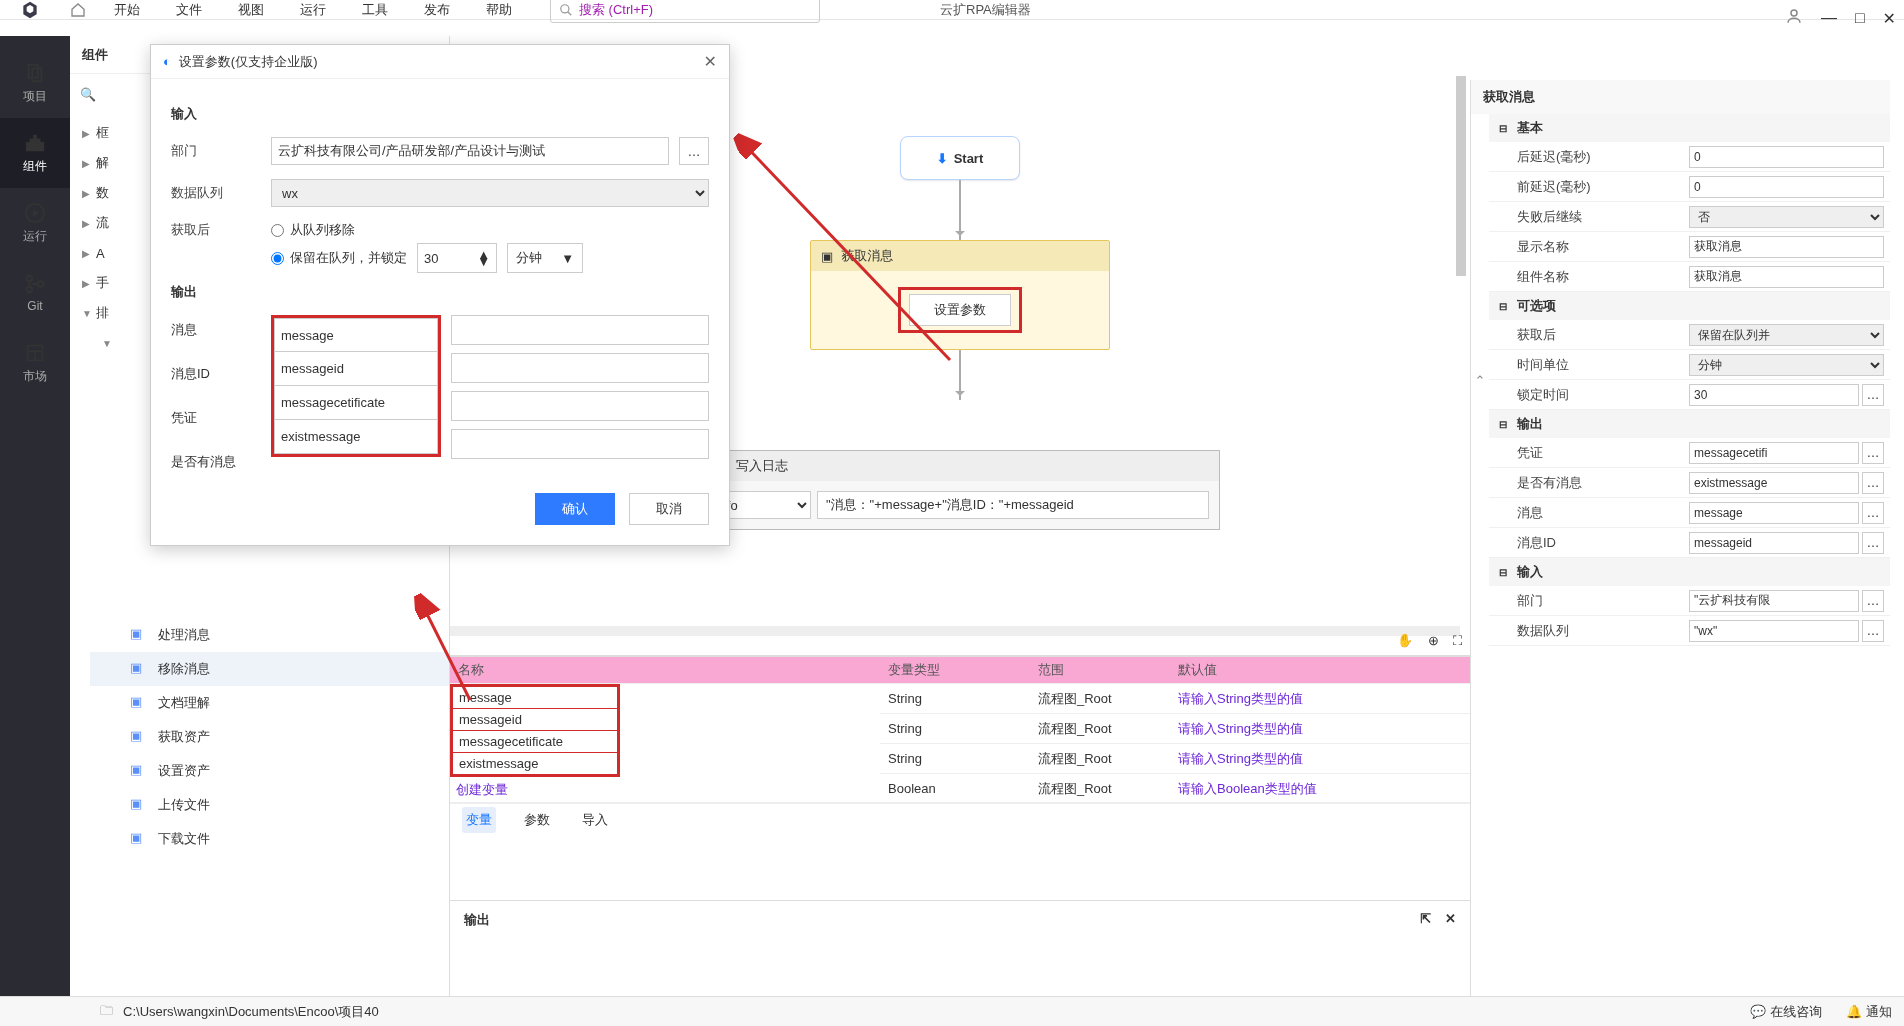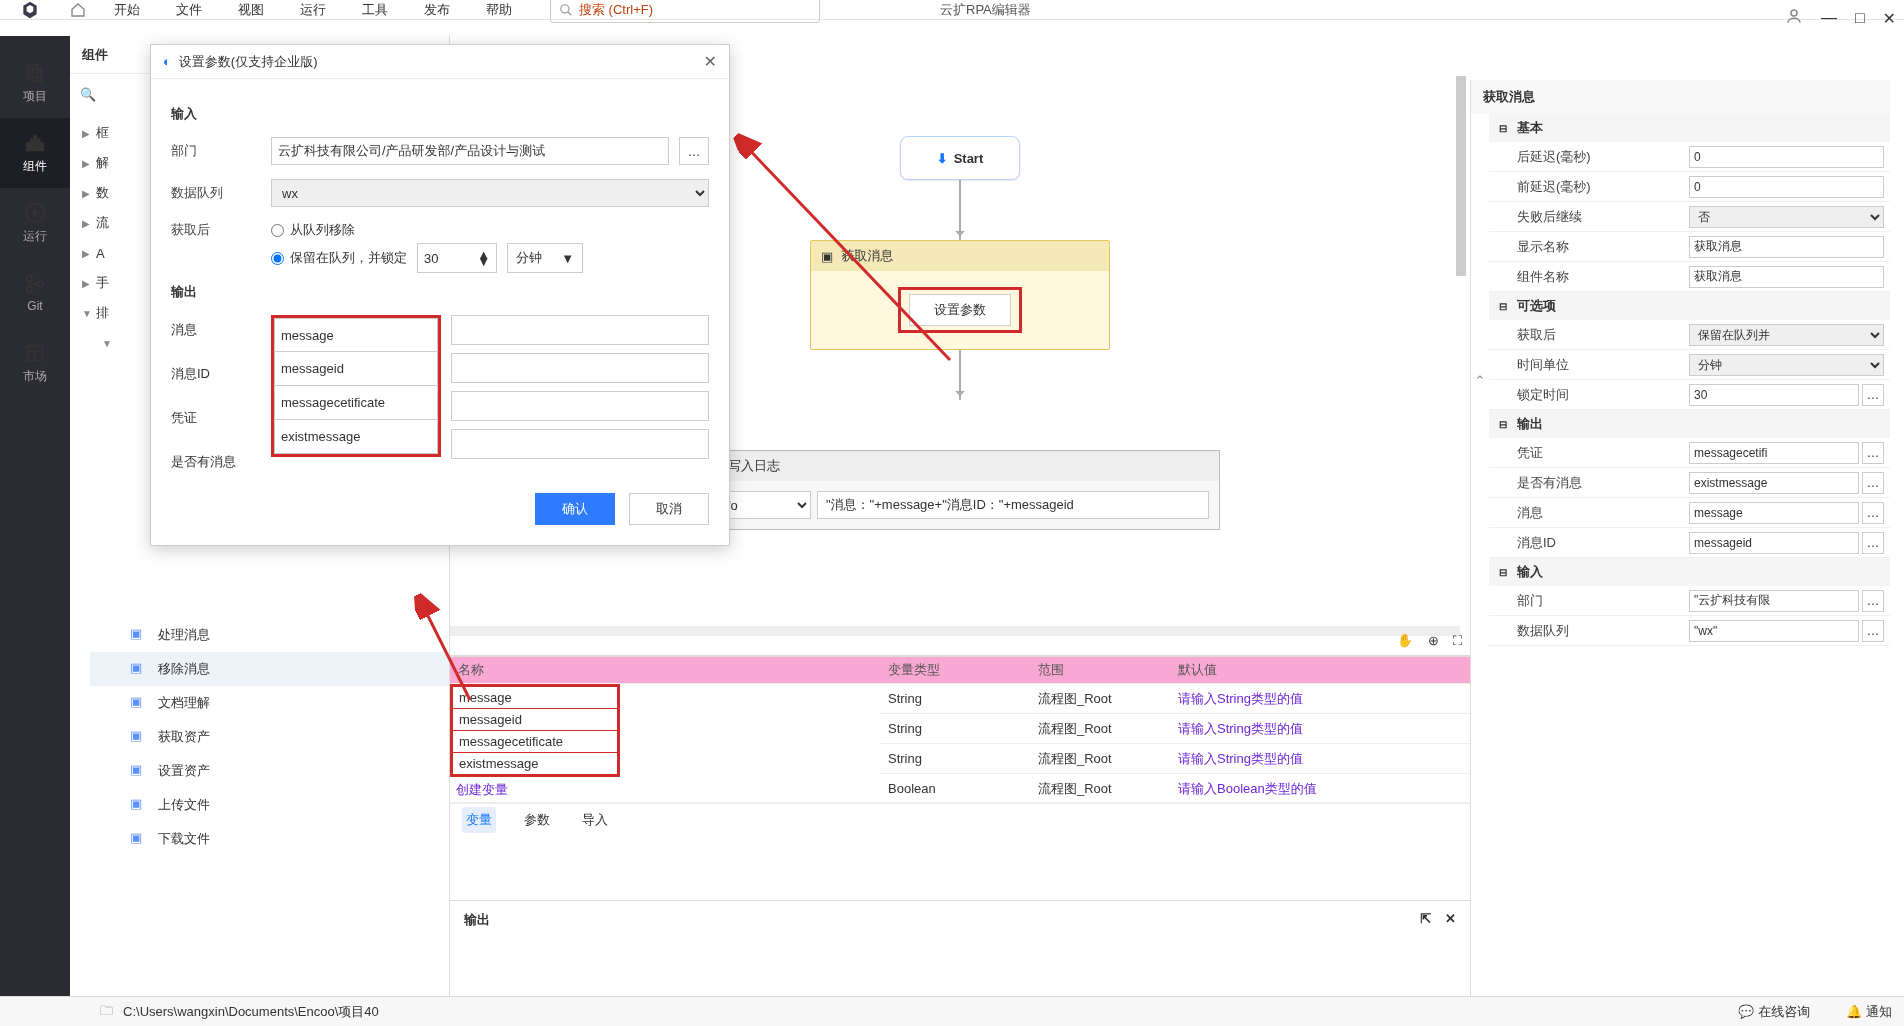--- a/index.html
+++ b/index.html
@@ -42,21 +42,21 @@
 .start-node{width:120px;height:44px;border:1px solid #b7d4ff;border-radius:8px;background:#fff;display:flex;align-items:center;justify-content:center;gap:6px;font-weight:bold;box-shadow:0 1px 2px rgba(0,0,0,.1)}
 .start-node .dicon{color:#1677ff}
 .conn{width:2px;background:#aaa;height:60px;position:relative}
 .conn:after{content:"";position:absolute;bottom:-1px;left:-4px;border:5px solid transparent;border-top-color:#aaa}
 .activity{width:300px;border:1px solid #e6c55a;background:#fff8df;border-radius:2px}
 .act-head{height:30px;background:#f5e9b8;display:flex;align-items:center;padding:0 10px;gap:8px;color:#555}
 .act-body{padding:16px;display:flex;justify-content:center}
 .set-param{border:3px solid #d02a2a;padding:4px 8px}
 .set-param-in{border:1px solid #ccc;padding:6px 24px;background:#fff;cursor:pointer}
 .log-act{width:520px;border:1px solid #bbb;background:#f7f7f7;margin-top:50px}
-.log-head{height:30px;display:flex;align-items:center;padding:0 8px;gap:8px;background:#eee}
+.log-head{height:30px;display:flex;align-items:center;padding:0 8px;gap:16px;background:#eee}
 .log-body{padding:10px;display:flex;gap:6px}
 .log-body select{width:100px;height:28px;border:1px solid #ccc;background:#fff}
 .log-body .expr{flex:1;height:28px;border:1px solid #ccc;background:#fff;padding:0 8px;display:flex;align-items:center;overflow:hidden;white-space:nowrap}
 
 .var-panel{position:absolute;left:450px;top:656px;width:1020px;height:180px;background:#fff;border-top:1px solid #ddd}
 .var-tabs{height:34px;display:flex;align-items:center;border-top:1px solid #eee;padding:0 12px;gap:24px}
 .var-tab{padding:4px 4px;cursor:pointer}
 .var-tab.active{background:#e6eefc;color:#1677ff;border-radius:3px}
 .var-table{width:100%;border-collapse:collapse}
 .var-table th,.var-table td{text-align:left;padding:4px 8px;border-bottom:1px solid #eee;height:26px}
@@ -71,21 +71,21 @@
 .prop-title{height:34px;display:flex;align-items:center;padding:0 12px;font-weight:bold;background:#f8f8f8}
 .prop-row{display:flex;align-items:center;height:30px;border-bottom:1px solid #f0f0f0}
 .prop-label{width:200px;padding-left:28px;color:#444}
 .prop-val{flex:1;display:flex;align-items:center;gap:3px;padding-right:6px}
 .prop-val input,.prop-val select{flex:1;height:22px;border:1px solid #ccc;padding:0 4px;font-size:12px;min-width:0}
 .prop-val .dots{width:22px;height:22px;border:1px solid #ccc;display:flex;align-items:center;justify-content:center;cursor:pointer;flex-shrink:0}
 .prop-group{height:28px;background:#f5f5f5;display:flex;align-items:center;padding-left:10px;gap:6px;font-weight:bold;color:#333}
 .prop-group .gb{width:12px;font-size:10px}
 
 .statusbar{position:absolute;left:0;bottom:0;width:1904px;height:30px;background:#f7f7f7;border-top:1px solid #ddd;display:flex;align-items:center;padding:0 12px 0 100px;color:#555}
-.statusbar .right{margin-left:auto;display:flex;gap:36px}
+.statusbar .right{margin-left:auto;display:flex;gap:24px}
 
 .dialog{position:absolute;left:150px;top:44px;width:580px;background:#fff;border:1px solid #ccc;box-shadow:0 4px 16px rgba(0,0,0,.2);z-index:100}
 .dlg-title{height:34px;display:flex;align-items:center;justify-content:space-between;padding:0 12px;border-bottom:1px solid #eee}
 .dlg-title .tl{display:flex;align-items:center;gap:8px;color:#555}
 .dlg-title .close{cursor:pointer;font-size:16px;color:#666}
 .dlg-body{padding:16px 20px}
 .dlg-sec{font-weight:bold;margin:10px 0 14px}
 .dlg-row{display:flex;align-items:center;margin-bottom:14px;gap:10px}
 .dlg-row label{width:90px;color:#444}
 .dlg-row input[type=text],.dlg-row select{flex:1;height:28px;border:1px solid #ccc;padding:0 6px}
@@ -124,21 +124,21 @@
   <div class="menu-item">视图</div>
   <div class="menu-item">运行</div>
   <div class="menu-item">工具</div>
   <div class="menu-item">发布</div>
   <div class="menu-item">帮助</div>
   <div class="search-box">
     <svg width="14" height="14" viewBox="0 0 24 24">
         <circle cx="10" cy="10" r="7" fill="none" stroke="#999" stroke-width="2"></circle>
         <line x1="15" y1="15" x2="21" y2="21" stroke="#999" stroke-width="2"></line>
       </svg>
-    <span style="color:#c2410c">搜索 (Ctrl+F)</span>
+    <span style="color:#a21caf">搜索 (Ctrl+F)</span>
   </div>
   <div class="app-title">云扩RPA编辑器</div>
   <div class="win-controls">
     <span><svg width="18" height="18" viewBox="0 0 24 24">
           <circle cx="12" cy="8" r="4" fill="none" stroke="#888" stroke-width="2"></circle>
           <path d="M4 21c0-4 4-6 8-6s8 2 8 6" fill="none" stroke="#888" stroke-width="2"></path>
         </svg></span>
     <span>—</span>
     <span>□</span>
     <span>✕</span>

